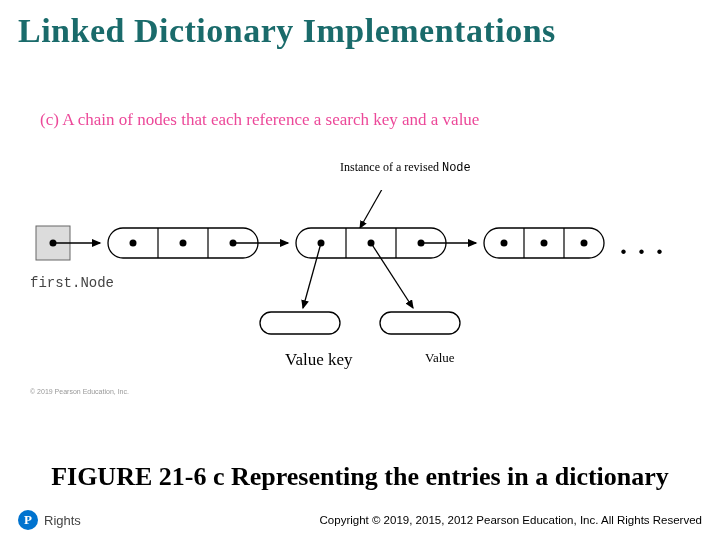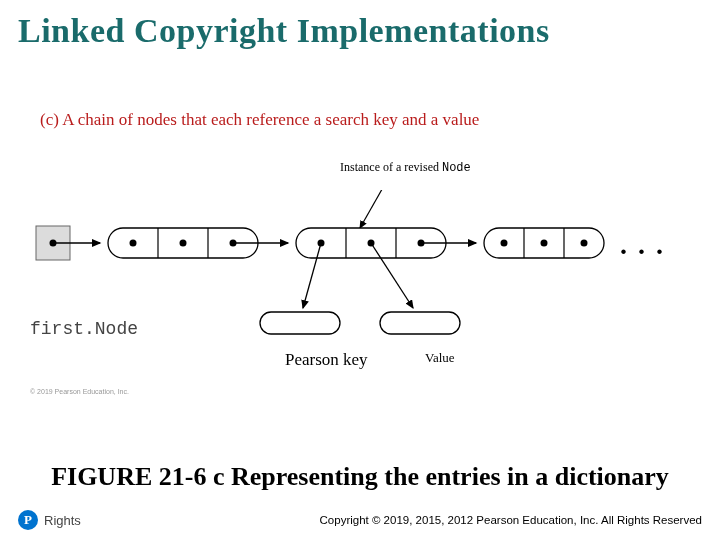--- a/index.html
+++ b/index.html
@@ -22,21 +22,21 @@
   .diagram-area {
     position: absolute;
     top: 100px;
     left: 30px;
     right: 30px;
     height: 320px;
   }
   .sub-caption {
     font-family: 'Times New Roman', serif;
     font-size: 17px;
-    color: #b91c1c;
+    color: #ec4899;
     position: absolute;
     top: 10px;
     left: 10px;
   }
   .instance-label {
     font-family: 'Times New Roman', serif;
     font-size: 12px;
     position: absolute;
     top: 60px;
     left: 310px;
@@ -45,23 +45,22 @@
   .svg-wrap {
     position: absolute;
     top: 90px;
     left: 0;
   }
   .firstnode-label {
     position: absolute;
     top: 175px;
     left: 0px;
     font-family: 'Courier New', monospace;
-    font-size: 18px;
+    font-size: 14px;
     color: #444;
-    margin-top: 44px;
   }
   .searchkey-label {
     position: absolute;
     top: 250px;
     left: 255px;
     font-family: 'Times New Roman', serif;
     font-size: 17px;
   }
   .value-label {
     position: absolute;
@@ -129,21 +128,21 @@
     top: 129px;
     left: 590px;
     font-size: 28px;
     font-weight: bold;
     letter-spacing: 2px;
   }
 </style>
 </head>
 <body>
 
-<div class="title">Linked Copyright Implementations</div>
+<div class="title">Linked Dictionary Implementations</div>
 
 <div class="diagram-area">
 
   <div class="sub-caption">
     <span>(c) </span><span>A chain of nodes that each reference a search key and a value</span>
   </div>
 
   <div class="instance-label">
     <span>Instance of a revised </span><span class="mono">Node</span>
   </div>
@@ -196,21 +195,21 @@
 
       <rect x="230" y="122" width="80" height="22" rx="11" ry="11" fill="#fff" stroke="#000" stroke-width="1.3"></rect>
 
       <rect x="350" y="122" width="80" height="22" rx="11" ry="11" fill="#fff" stroke="#000" stroke-width="1.3"></rect>
     </svg>
   </div>
 
   <div class="ellipsis">. . .</div>
 
   <div class="firstnode-label">first.Node</div>
-  <div class="searchkey-label">Pearson key</div>
+  <div class="searchkey-label">Value key</div>
   <div class="value-label">Value</div>
   <div class="tiny-copy">© 2019 Pearson Education, Inc.</div>
 </div>
 
 <div class="figure-caption">FIGURE 21-6 c Representing the entries in a dictionary</div>
 
 <div class="footer">
   <div class="logo-circle">P</div>
   <div class="brand">Rights</div>
   <div class="copy">Copyright © 2019, 2015, 2012 Pearson Education, Inc. All Rights Reserved</div>

